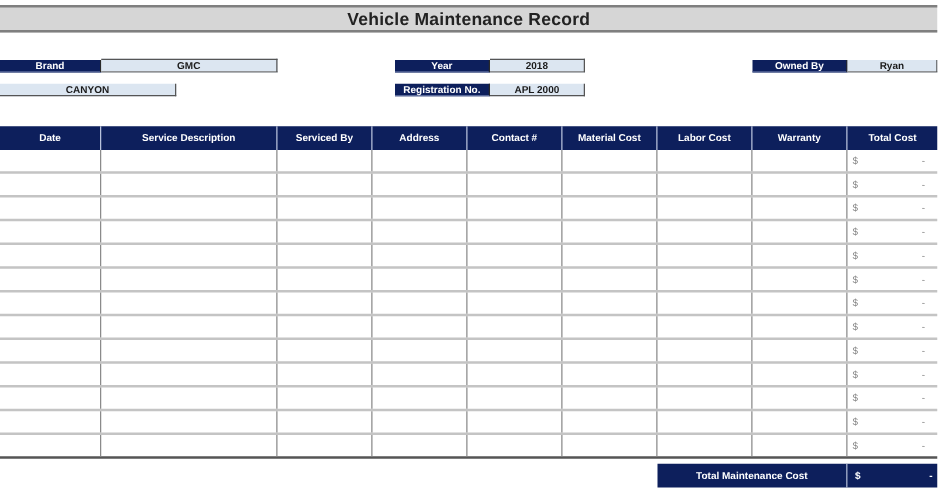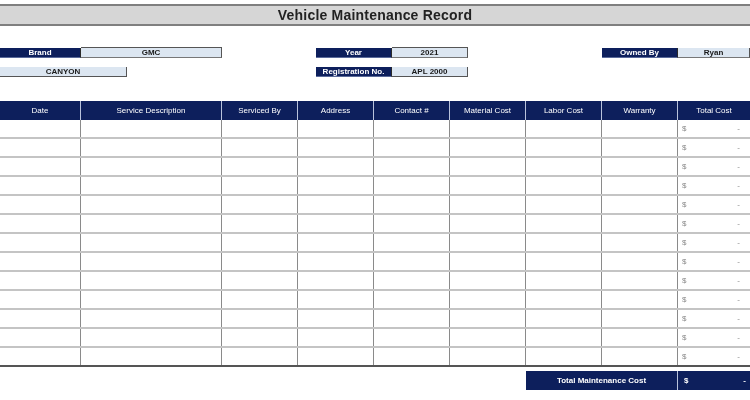--- a/index.html
+++ b/index.html
@@ -24,21 +24,21 @@
     background: #dce6f1; color: #1a1a1a; font-size: 8px; font-weight: bold;
     display: flex; align-items: center; justify-content: center;
     border: 1px solid #555; border-left: none;
   }
   .info-row:first-child .info-value { border-bottom: 1px solid #777; }
   .info-row:last-child .info-value { border-top: none; }
 
   .table { position: absolute; left: 0; top: 101px; width: 750px; }
   .thead { display: flex; height: 19px; background: #0d1f5c; }
   .th {
-    color: #ffffff; font-size: 8px; font-weight: normal;
+    color: #ffffff; font-size: 8px; font-weight: bold;
     display: flex; align-items: center; justify-content: center;
     border-right: 1px solid #b8c2dc;
   }
   .th:last-child { border-right: none; }
   .tr { display: flex; height: 19px; border-bottom: 2px solid #c4c4c4; }
   .tr:last-child { border-bottom: 2px solid #555; }
   .td { border-right: 1px solid #8a8a8a; height: 100%; }
   .td:last-child { border-right: none; }
   .td.total { display: flex; align-items: center; justify-content: space-between; padding: 0 10px 0 4px; font-size: 8px; color: #8a8a8a; }
 
@@ -58,28 +58,28 @@
 <div class="title-bar">
   <span>Vehicle Maintenance Record</span>
 </div>
 
 <div class="info-block" style="left:0;top:43px;">
   <div class="info-row">
     <div class="info-label" style="width:81px">Brand</div>
     <div class="info-value" style="width:141px">GMC</div>
   </div>
   <div class="info-row">
-    <div class="info-value" style="width:127px">CANYON</div>
+    <div class="info-value" style="width:141px">CANYON</div>
   </div>
 </div>
 
 <div class="info-block" style="left:298px;top:43px;margin-left:18px;">
   <div class="info-row">
     <div class="info-label" style="width:76px">Year</div>
-    <div class="info-value" style="width:76px">2021</div>
+    <div class="info-value" style="width:76px">2018</div>
   </div>
   <div class="info-row">
     <div class="info-label" style="width:76px">Registration No.</div>
     <div class="info-value" style="width:76px">APL 2000</div>
   </div>
 </div>
 
 <div class="info-block" style="left:602px;top:43px;">
   <div class="info-row">
     <div class="info-label" style="width:76px">Owned By</div>

